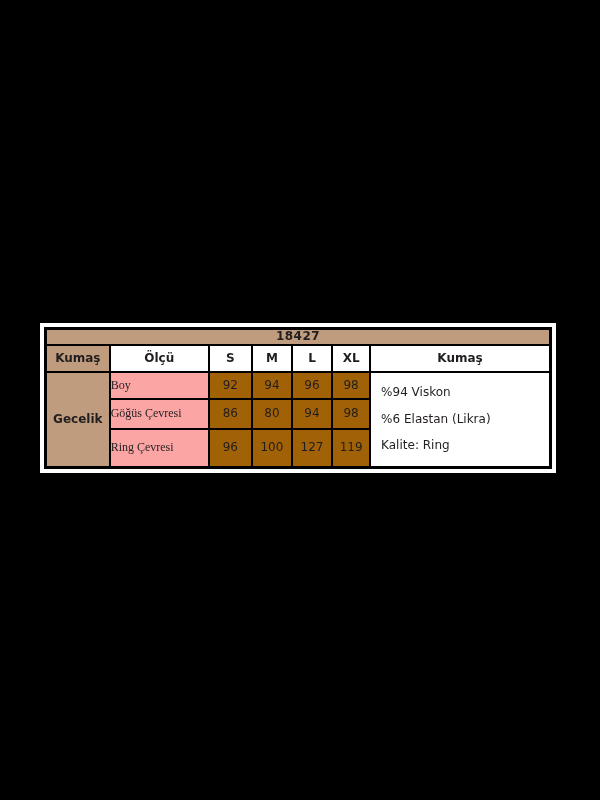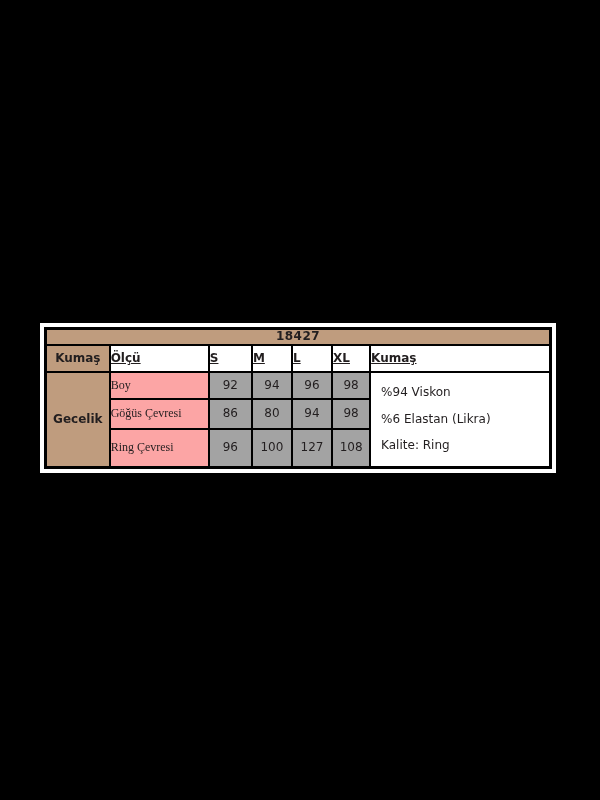--- a/index.html
+++ b/index.html
@@ -43,37 +43,37 @@
   }
   .title-cell {
     background: #bf9c7e;
     font-weight: 700;
     font-size: 13px;
     text-align: center;
     letter-spacing: 0.5px;
   }
   .header-cell {
     font-weight: 700;
+    text-align: center;
     background: #ffffff;
-    text-decoration: underline;
   }
   .accent-cell {
     background: #bf9c7e;
     font-weight: 700;
     text-align: center;
   }
   .label-cell {
     text-align: left;
     padding-left: 4px;
     background: #fca5a5;
     font-family: Liberation Serif, serif;
   }
   .value-cell {
     text-align: center;
-    background: #a3a3a3;
+    background: #a16207;
   }
   .fabric-cell {
     background: #ffffff;
     vertical-align: middle;
   }
   .fabric-stack {
     display: flex;
     flex-direction: column;
     justify-content: space-evenly;
     height: 100%;
@@ -131,17 +131,17 @@
       <td class="value-cell">86</td>
       <td class="value-cell">80</td>
       <td class="value-cell">94</td>
       <td class="value-cell">98</td>
     </tr>
     <tr style="height:37px">
       <td class="label-cell">Ring Çevresi</td>
       <td class="value-cell">96</td>
       <td class="value-cell">100</td>
       <td class="value-cell">127</td>
-      <td class="value-cell">108</td>
+      <td class="value-cell">119</td>
     </tr>
   </tbody>
     </table>
 </div>
 
 </body></html>

